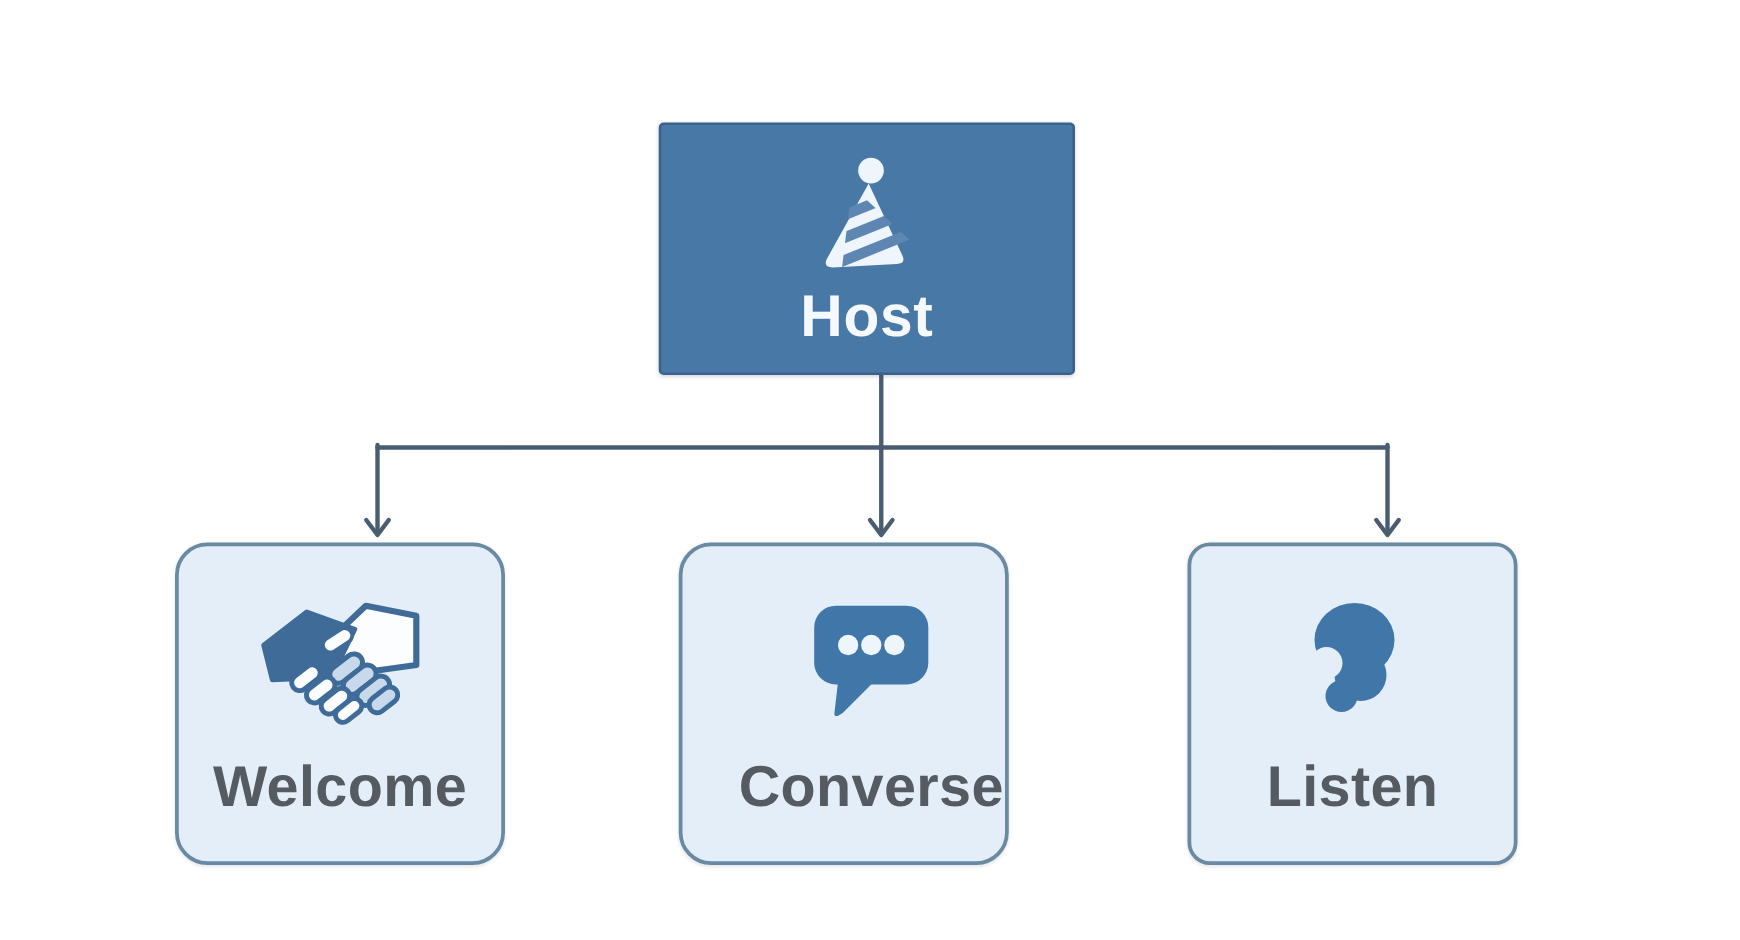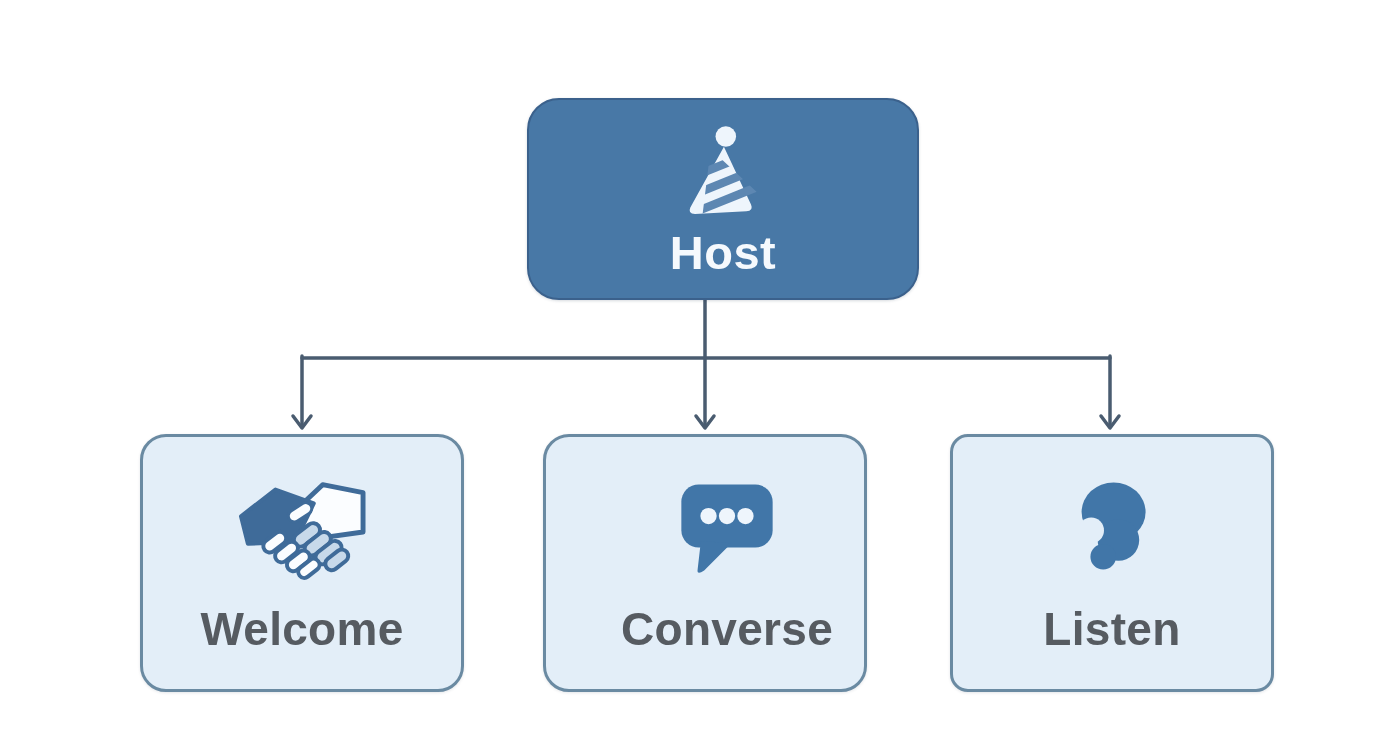--- a/index.html
+++ b/index.html
@@ -23,37 +23,37 @@
   .node{
     position:absolute;
     display:flex;
     flex-direction:column;
     align-items:center;
     justify-content:center;
     box-sizing:border-box;
   }
   .node-root{
     left:527px; top:98px;
-    width:392px; height:202px;
+    width:333px; height:202px;
     background:var(--root-fill,#4878a6);
     border:2px solid var(--root-border,#3b618c);
-    border-radius:32px;
+    border-radius:4px;
     gap:10px;
     box-shadow:0 1px 3px rgba(30,50,70,.18);
   }
   .node-root .node-label{
     color:var(--root-text,#f5f9fd);
     font-size:47px;
     font-weight:700;
     letter-spacing:.5px;
     line-height:1;
   }
   .node-child{
     top:434px;
-    width:324px; height:258px;
+    width:264px; height:258px;
     background:var(--child-fill,#e3eef8);
     border:3px solid var(--child-border,#6a8aa2);
     border-radius:26px;
     gap:24px;
     box-shadow:0 1px 3px rgba(30,50,70,.12);
   }
   .node-child .node-label{
     color:var(--child-text,#565b61);
     font-size:46px;
     font-weight:700;

